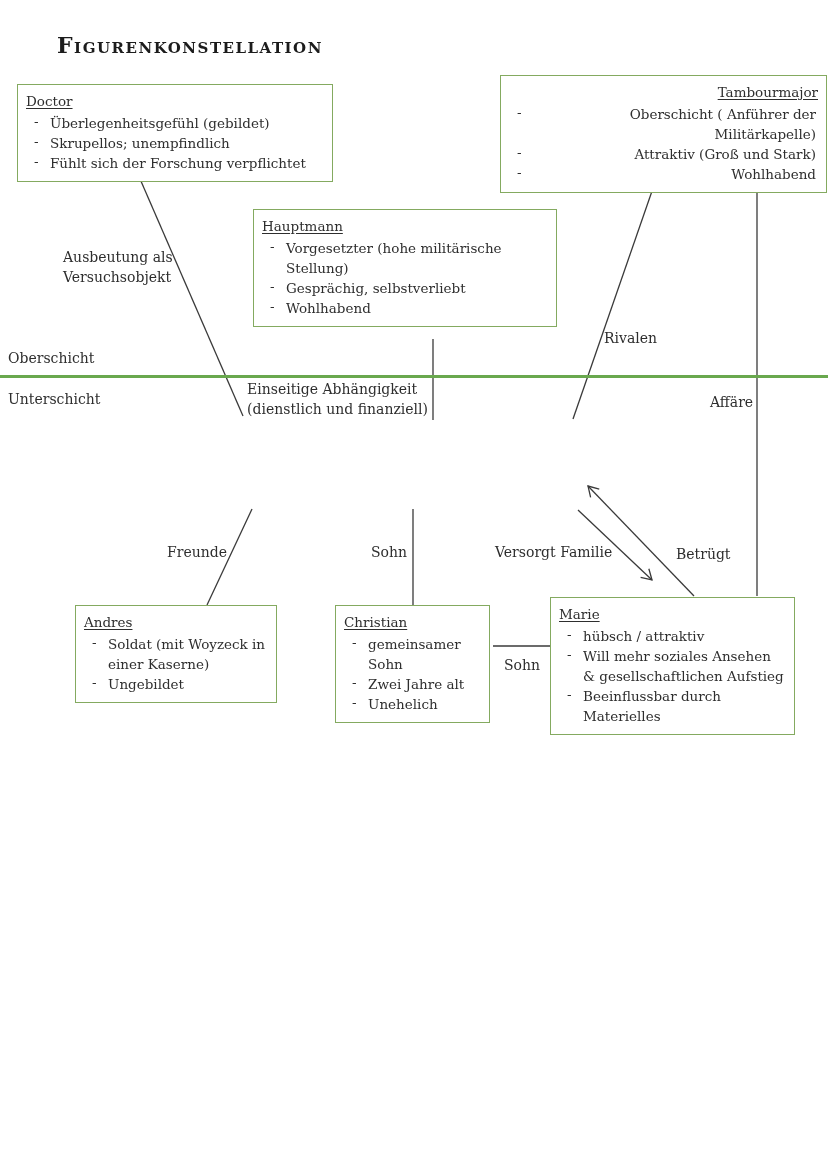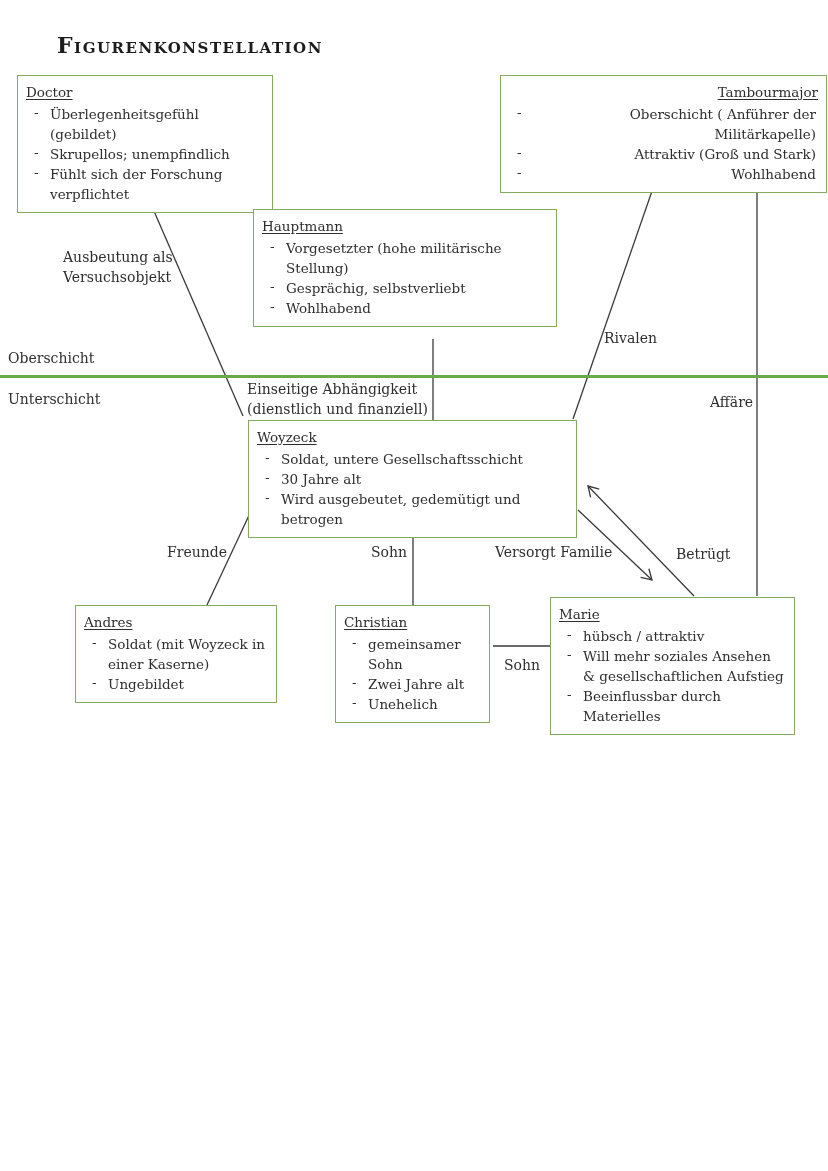--- a/index.html
+++ b/index.html
@@ -66,21 +66,21 @@
   <div class="lbl" style="left:247px; top:379px;">Einseitige Abhängigkeit
 (dienstlich und finanziell)</div>
   <div class="lbl" style="left:604px; top:328px;text-align:center;">Rivalen</div>
   <div class="lbl" style="left:710px; top:392px;">Affäre</div>
   <div class="lbl" style="left:167px; top:542px;">Freunde</div>
   <div class="lbl" style="left:371px; top:542px;">Sohn</div>
   <div class="lbl" style="left:495px; top:542px;">Versorgt Familie</div>
   <div class="lbl" style="left:676px; top:544px;">Betrügt</div>
   <div class="lbl" style="left:504px; top:655px;">Sohn</div>
 
-  <div class="box" style="left:17px; top:75px; width:256px;">
+  <div class="box" style="left:17px; top:84px; width:316px;">
     <div class="box-title">Doctor</div>
     <ul class="bullets">
       <li>Überlegenheitsgefühl (gebildet)</li>
       <li>Skrupellos; unempfindlich</li>
       <li>Fühlt sich der Forschung verpflichtet</li>
     </ul>
   </div>
 
   <div class="box" style="left:500px; top:75px; width:327px;text-align:right;">
     <div class="box-title">Tambourmajor</div>
@@ -93,28 +93,20 @@
 
   <div class="box" style="left:253px; top:209px; width:304px;">
     <div class="box-title">Hauptmann</div>
     <ul class="bullets">
       <li>Vorgesetzter (hohe militärische Stellung)</li>
       <li>Gesprächig, selbstverliebt</li>
       <li>Wohlhabend</li>
     </ul>
   </div>
 
-  <div class="box" style="left:248px; top:420px; width:329px;">
-    <div class="box-title">Woyzeck</div>
-    <ul class="bullets">
-      <li>Soldat, untere Gesellschaftsschicht</li>
-      <li>30 Jahre alt</li>
-      <li>Wird ausgebeutet, gedemütigt und betrogen</li>
-    </ul>
-  </div>
 
   <div class="box" style="left:75px; top:605px; width:202px;">
     <div class="box-title">Andres</div>
     <ul class="bullets">
       <li>Soldat (mit Woyzeck in einer Kaserne)</li>
       <li>Ungebildet</li>
     </ul>
   </div>
 
   <div class="box" style="left:335px; top:605px; width:155px;">

